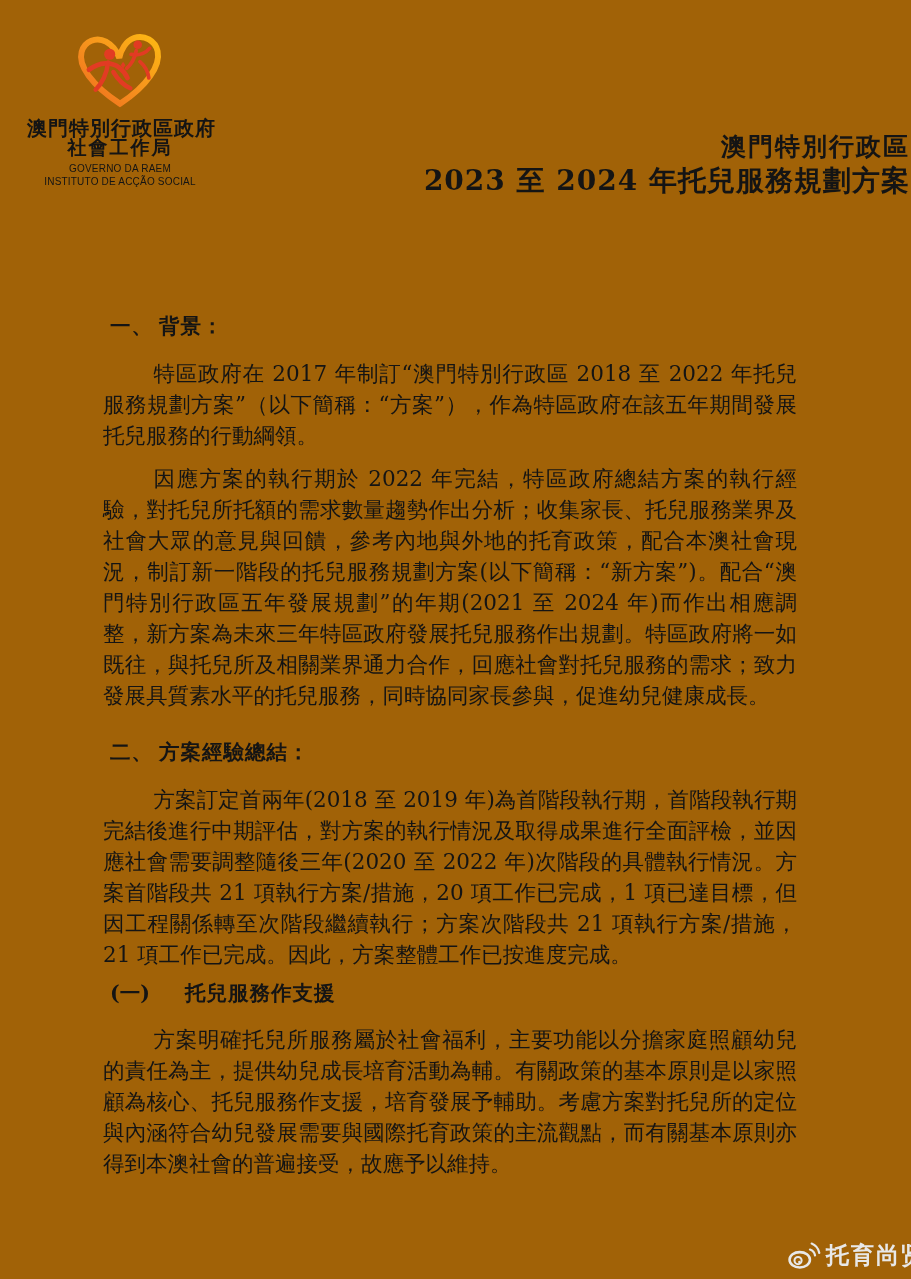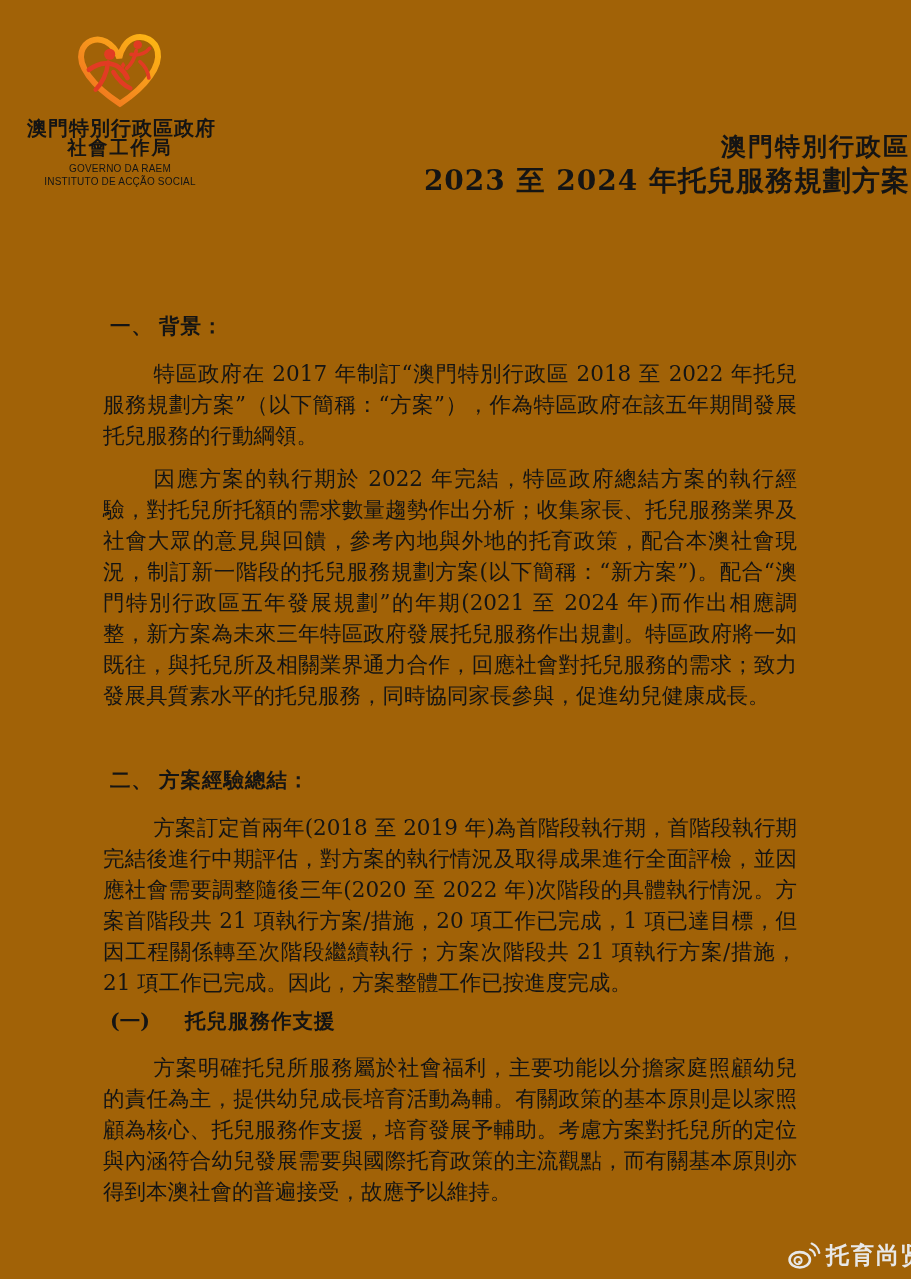--- a/index.html
+++ b/index.html
@@ -56,21 +56,21 @@
   .content {
     position:absolute; left:103px; top:311px; width:706px;
     font-size:21.5px; line-height:31px;
     text-align:justify; text-justify:inter-ideograph;
   }
   .sec-heading {
     font-weight:bold; font-size:20.5px; line-height:31px;
     margin:0 0 16px 7px; letter-spacing:1px;
   }
   .sec-heading .h-text { margin-left:6px; }
-  .sec2-heading { margin-top:54px; }
+  .sec2-heading { margin-top:26px; }
   .para { margin:0 12px 12px 0; text-indent:2.35em; }
   .para-last { margin-bottom:8px; }
   .sub-heading {
     font-weight:bold; font-size:20.5px; line-height:31px;
     margin:0 0 15px 7px;
   }
   .sub-heading .sub-title { margin-left:35px; letter-spacing:1px; }
 
   
   .watermark {

